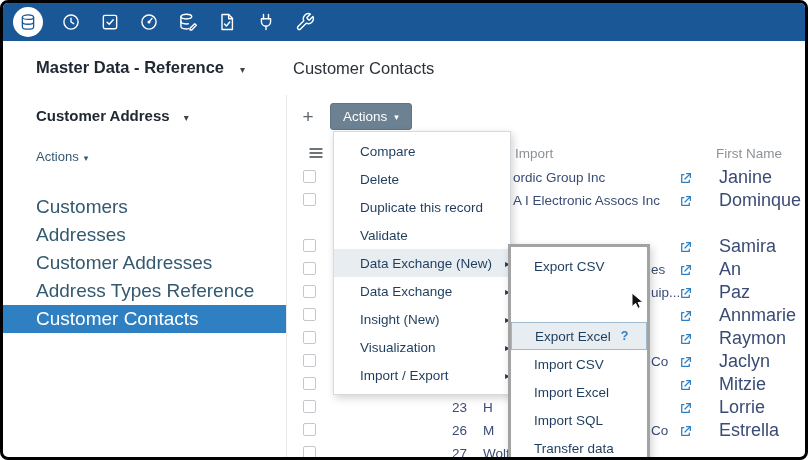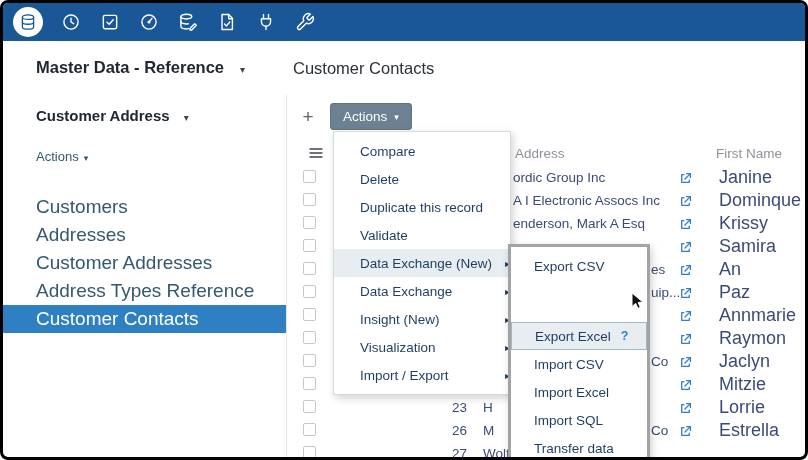--- a/index.html
+++ b/index.html
@@ -154,21 +154,21 @@
   <button class="actions-btn">
     <span>Actions</span>
       <span class="caret">▾</span>
   </button>
 
   <div class="th-burger">
     <svg viewBox="0 0 24 24">
         <path d="M3 6h18M3 12h18M3 18h18"></path>
       </svg>
   </div>
-  <div class="th-label th-company">Address</div>
+  <div class="th-label th-company">Import</div>
   <div class="th-label th-firstname">First Name</div>
 
   <div class="rows" id="rows">
       <div class="trow" style="top: 0px;">
         <span class="cb"></span>
         <span class="comp pos-main">ordic Group Inc</span>
         <span class="extlink"><svg viewBox="0 0 24 24">
             <path d="M9 5H5v14h14v-4"></path>
             <path d="M14 3h7v7"></path>
             <path d="M11 13L21 3"></path>
@@ -177,30 +177,20 @@
       </div>
       <div class="trow" style="top: 23px;">
         <span class="cb"></span>
         <span class="comp pos-main">A I Electronic Assocs Inc</span>
         <span class="extlink"><svg viewBox="0 0 24 24">
             <path d="M9 5H5v14h14v-4"></path>
             <path d="M14 3h7v7"></path>
             <path d="M11 13L21 3"></path>
           </svg></span>
         <span class="fname">Dominque</span>
-      </div>
-      <div class="trow" style="top: 46px;">
-        <span class="cb"></span>
-        <span class="comp pos-main">enderson, Mark A Esq</span>
-        <span class="extlink"><svg viewBox="0 0 24 24">
-            <path d="M9 5H5v14h14v-4"></path>
-            <path d="M14 3h7v7"></path>
-            <path d="M11 13L21 3"></path>
-          </svg></span>
-        <span class="fname">Krissy</span>
       </div>
       <div class="trow" style="top: 69px;">
         <span class="cb"></span>
         <span class="extlink"><svg viewBox="0 0 24 24">
             <path d="M9 5H5v14h14v-4"></path>
             <path d="M14 3h7v7"></path>
             <path d="M11 13L21 3"></path>
           </svg></span>
         <span class="fname">Samira</span>
       </div>

